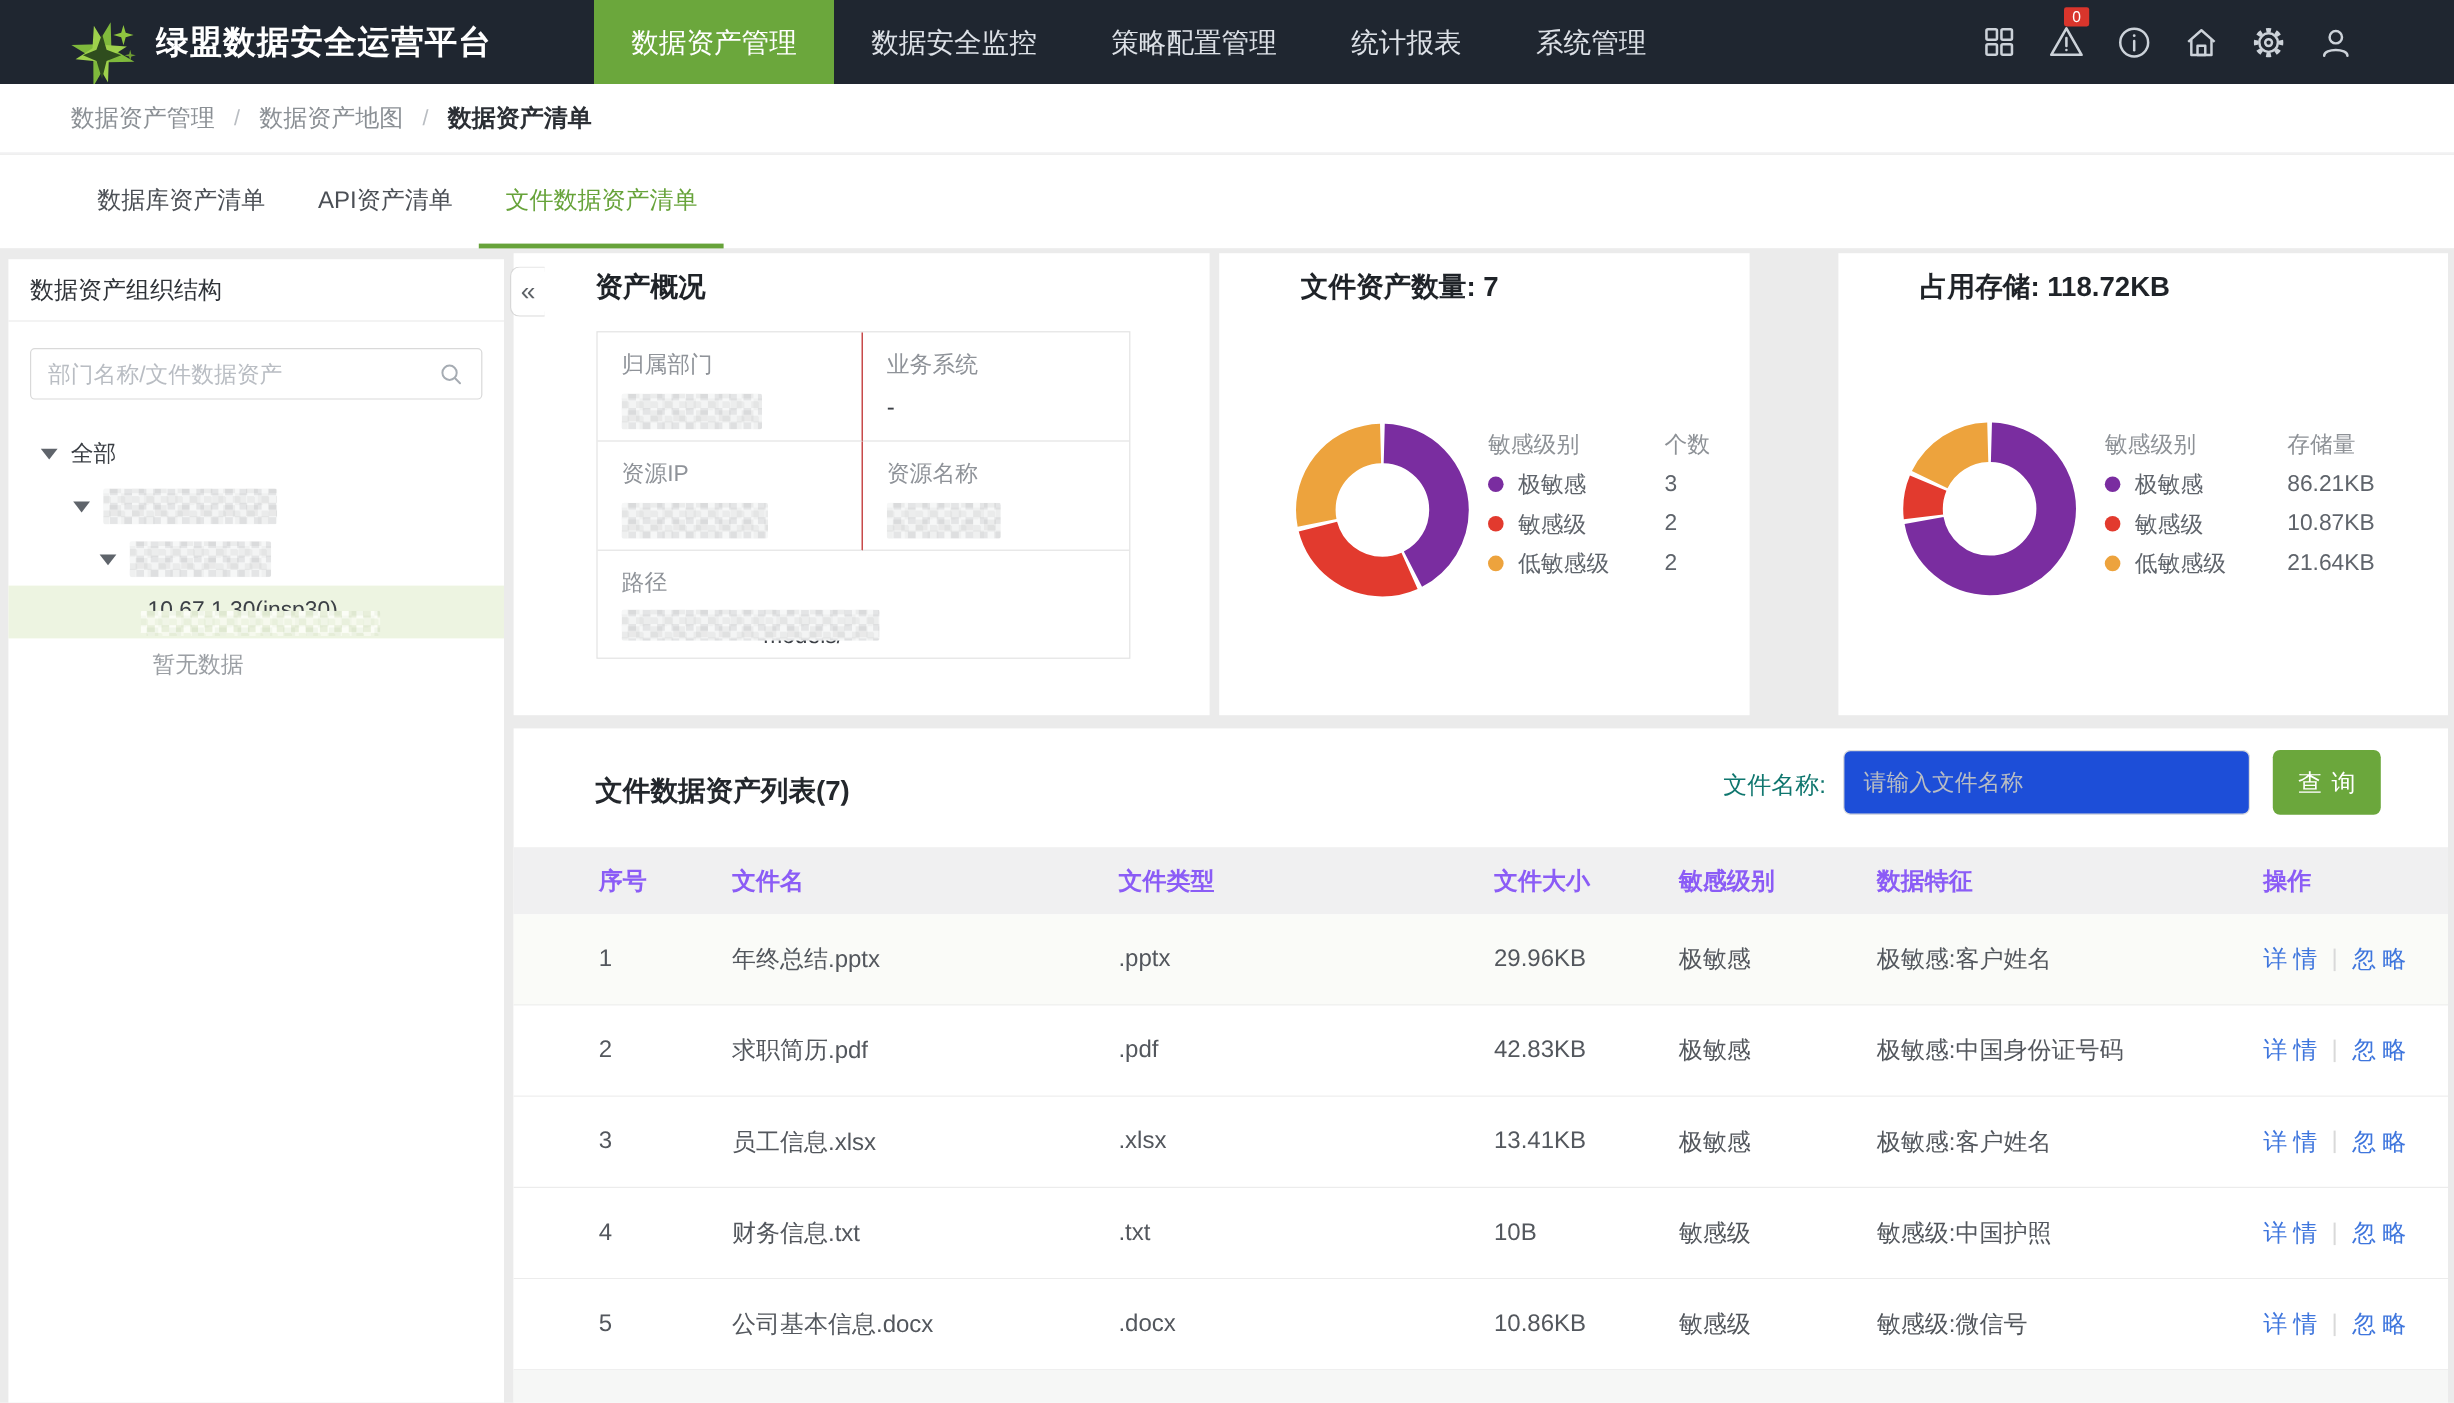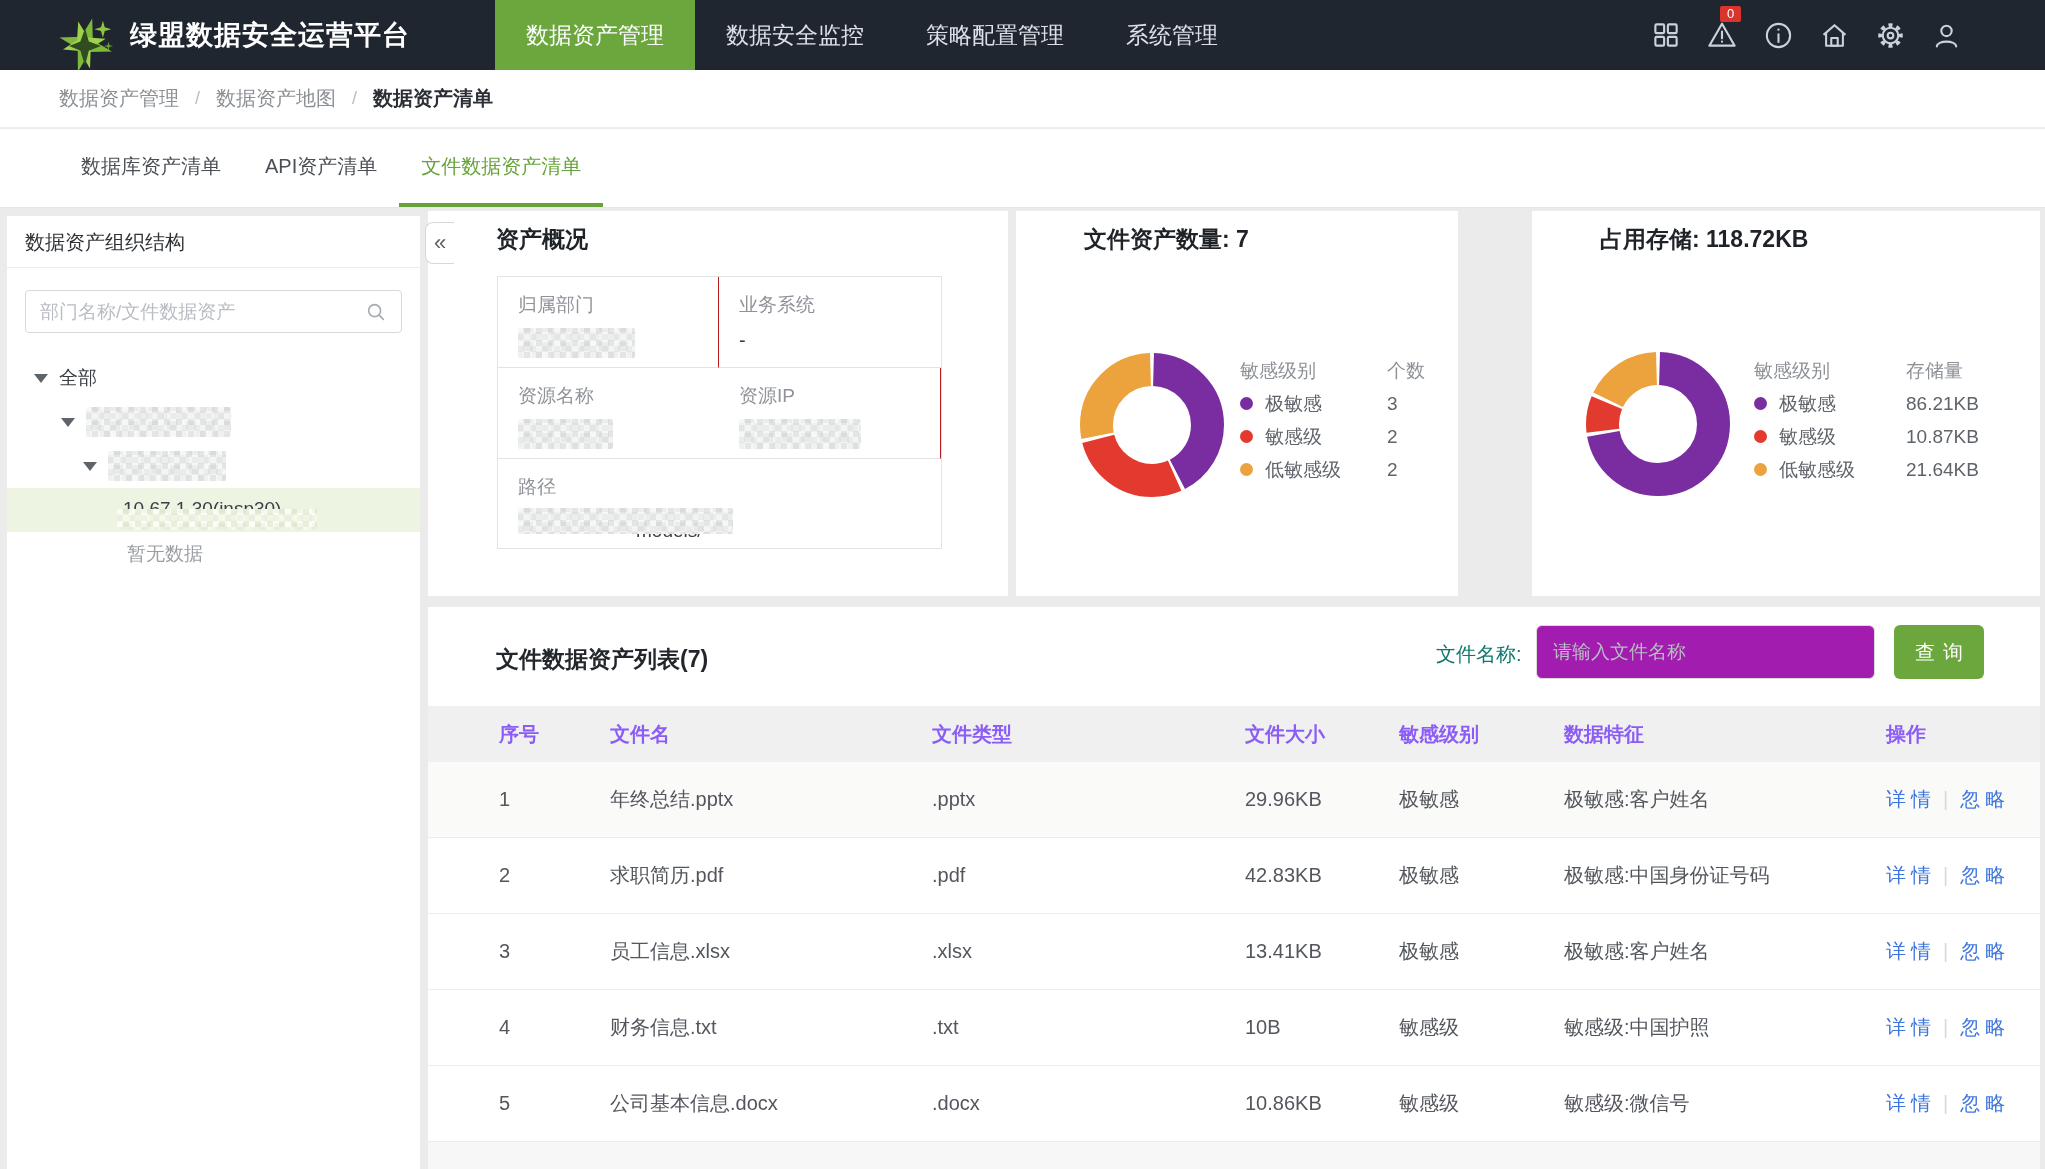--- a/index.html
+++ b/index.html
@@ -68,21 +68,21 @@
 .donut{position:absolute}
 .legend{position:absolute;display:grid;grid-auto-rows:33px;align-items:center}
 .lg-head{font-size:19px;color:#8d9196}
 .lg-item{display:flex;align-items:center;font-size:19px;color:#5f646b}
 .dot{width:13px;height:13px;border-radius:50%;margin-right:12px;flex:none}
 .lg-val{font-size:19px;color:#5f646b}
 
 #listCard{left:428px;top:607px;width:1612px;bottom:0}
 .list-title{position:absolute;left:68px;top:37px;font-size:23px;font-weight:bold;color:#23272c}
 .search-label{position:absolute;left:1008px;top:34px;font-size:20px;color:#0f766e}
-.file-input{position:absolute;left:1108px;top:18px;width:339px;height:54px;border:1px solid #dcdcdc;border-radius:6px;display:flex;align-items:center;padding-left:16px;font-size:19px;color:#b9bdc3;background:#a21caf}
+.file-input{position:absolute;left:1108px;top:18px;width:339px;height:54px;border:1px solid #dcdcdc;border-radius:6px;display:flex;align-items:center;padding-left:16px;font-size:19px;color:#b9bdc3;background:#1d4ed8}
 .query-btn{position:absolute;left:1466px;top:18px;width:90px;height:54px;background:#6ba73c;color:#fff;font-size:20px;border-radius:6px;display:flex;align-items:center;justify-content:center;letter-spacing:8px;text-indent:8px;border:none}
 .ftable{position:absolute;left:0;right:0;top:99px}
 .frow{display:grid;grid-template-columns:182px 322px 313px 154px 165px 322px 1fr;align-items:center;height:76px;border-bottom:1px solid #ececec;font-size:20px;color:#53575d;background:#fff}
 .frow .c0{padding-left:71px}
 .fhead{height:56px;background:#f0f0f1;font-weight:600;color:#8b5cf6;border-bottom:none}
 .frow.odd{background:#fafbf8}
 .ops{color:#3f76dd;display:flex;align-items:center}
 .ops .sep{color:#d9d9d9;margin:0 12px}
 .op{letter-spacing:5px;margin-right:-5px}
 .stub{height:27px;background:#f6f7f6}
@@ -100,20 +100,21 @@
         <polygon points="31,12 35,26 48,31 35,36 31,52 26,36 14,31 26,26" fill="#2f4d1e"></polygon>
         <polygon points="50,4 52,11 59,13 52,15 50,22 48,15 41,13 48,11" fill="#8fc63f"></polygon>
         <polygon points="56,26 57,30 61,31 57,32 56,36 55,32 51,31 55,30" fill="#6f9e33"></polygon>
       </svg>
       <div class="brand-title">绿盟数据安全运营平台</div>
     </div>
     <div class="nav-menu" id="navMenu">
         <div class="nav-item active">数据资产管理</div>
         <div class="nav-item">数据安全监控</div>
         <div class="nav-item">策略配置管理</div>
+        <div class="nav-item">统计报表</div>
         <div class="nav-item">系统管理</div>
       </div>
     <div class="nav-icons">
       <div class="nicon">
         <svg width="30" height="30" viewBox="0 0 24 24" fill="none" stroke="#ccd2d9" stroke-width="1.7">
           <rect x="3.5" y="3.5" width="7" height="7" rx="1"></rect>
             <rect x="13.5" y="3.5" width="7" height="7" rx="1"></rect>
           <rect x="3.5" y="13.5" width="7" height="7" rx="1"></rect>
             <rect x="13.5" y="13.5" width="7" height="7" rx="1"></rect>
         </svg>
@@ -208,27 +209,27 @@
     <div class="card-title">资产概况</div>
     <div class="ov-table">
       <div class="ov-cell">
         <div class="ov-label">归属部门</div>
         <div class="ov-value"><span class="mosaic" style="display:inline-block;width:117px;height:30px;vertical-align:top"></span></div>
       </div>
       <div class="ov-cell no-r">
         <div class="ov-label">业务系统</div>
         <div class="ov-value">-</div>
       </div>
+      <div class="ov-cell">
+        <div class="ov-label">资源IP</div>
+        <div class="ov-value"><span class="mosaic" style="display:inline-block;width:122px;height:30px;vertical-align:top"></span></div>
+      </div>
       <div class="ov-cell no-r">
         <div class="ov-label">资源名称</div>
         <div class="ov-value"><span class="mosaic" style="display:inline-block;width:95px;height:30px;vertical-align:top"></span></div>
-      </div>
-      <div class="ov-cell">
-        <div class="ov-label">资源IP</div>
-        <div class="ov-value"><span class="mosaic" style="display:inline-block;width:122px;height:30px;vertical-align:top"></span></div>
       </div>
       <div class="ov-cell span2 no-r no-b">
         <div class="ov-label">路径</div>
         <div class="path-wrap">
           <span class="path-text">models/</span>
           <span class="path-mosaic mosaic"></span>
         </div>
       </div>
     </div>
   </div>

